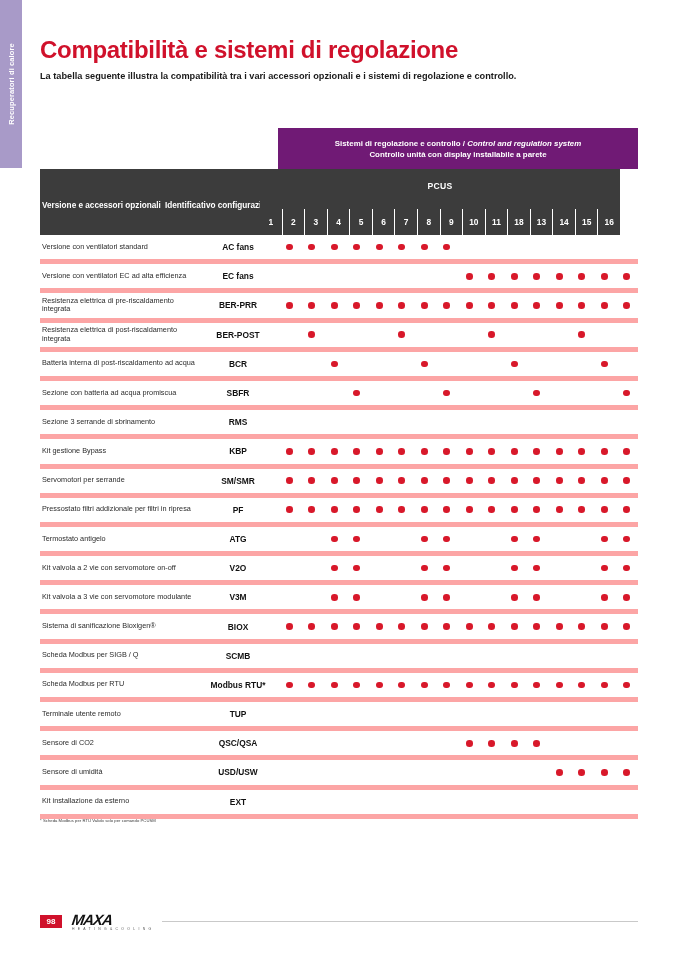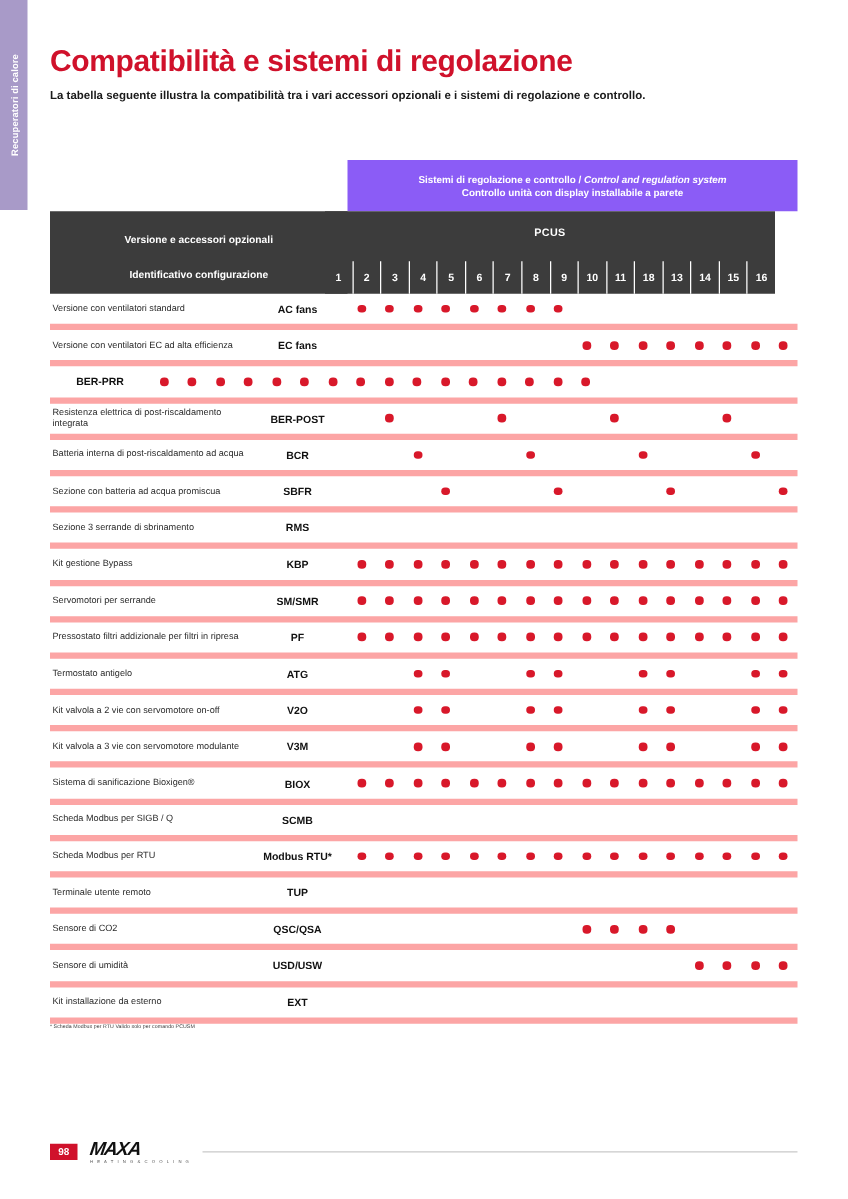--- a/index.html
+++ b/index.html
@@ -72,21 +72,21 @@
     width: 598px;
   }
 
   
   .head-banner {
     position: absolute;
     left: 238px;                
     top: 0;
     width: 360px;
     height: 41px;
-    background: #8b5cf6;
+    background: #701a75;
     color: #ffffff;
     display: flex;
     flex-direction: column;
     align-items: center;
     justify-content: center;
     text-align: center;
     line-height: 1.28;
     padding-top: 2px;
     box-sizing: border-box;
   }
@@ -97,21 +97,21 @@
   
   .head-left {
     position: absolute;
     left: 0;
     top: 41px;
     width: 238px;
     height: 66px;
     background: #3c3c3c;
     color: #ffffff;
     display: flex;
-    flex-direction: column;
+    flex-direction: row;
     align-items: center;
     justify-content: space-around;
     box-sizing: border-box;
     padding: 8px 0 2px 0;
   }
   .head-left div { font-size: 8.2px; font-weight: bold; }
 
   
   .head-right {
     position: absolute;
@@ -380,20 +380,21 @@
           </div>
           <div class="cell">
             <span class="dot"></span>
           </div>
           <div class="cell">
             <span class="dot"></span>
           </div>
         </div>
       </div>
       <div class="row">
+        <div class="desc">Resistenza elettrica di pre-riscaldamento integrata</div>
         <div class="code">BER-PRR</div>
         <div class="cells">
           <div class="cell">
             <span class="dot"></span>
           </div>
           <div class="cell">
             <span class="dot"></span>
           </div>
           <div class="cell">
             <span class="dot"></span>

